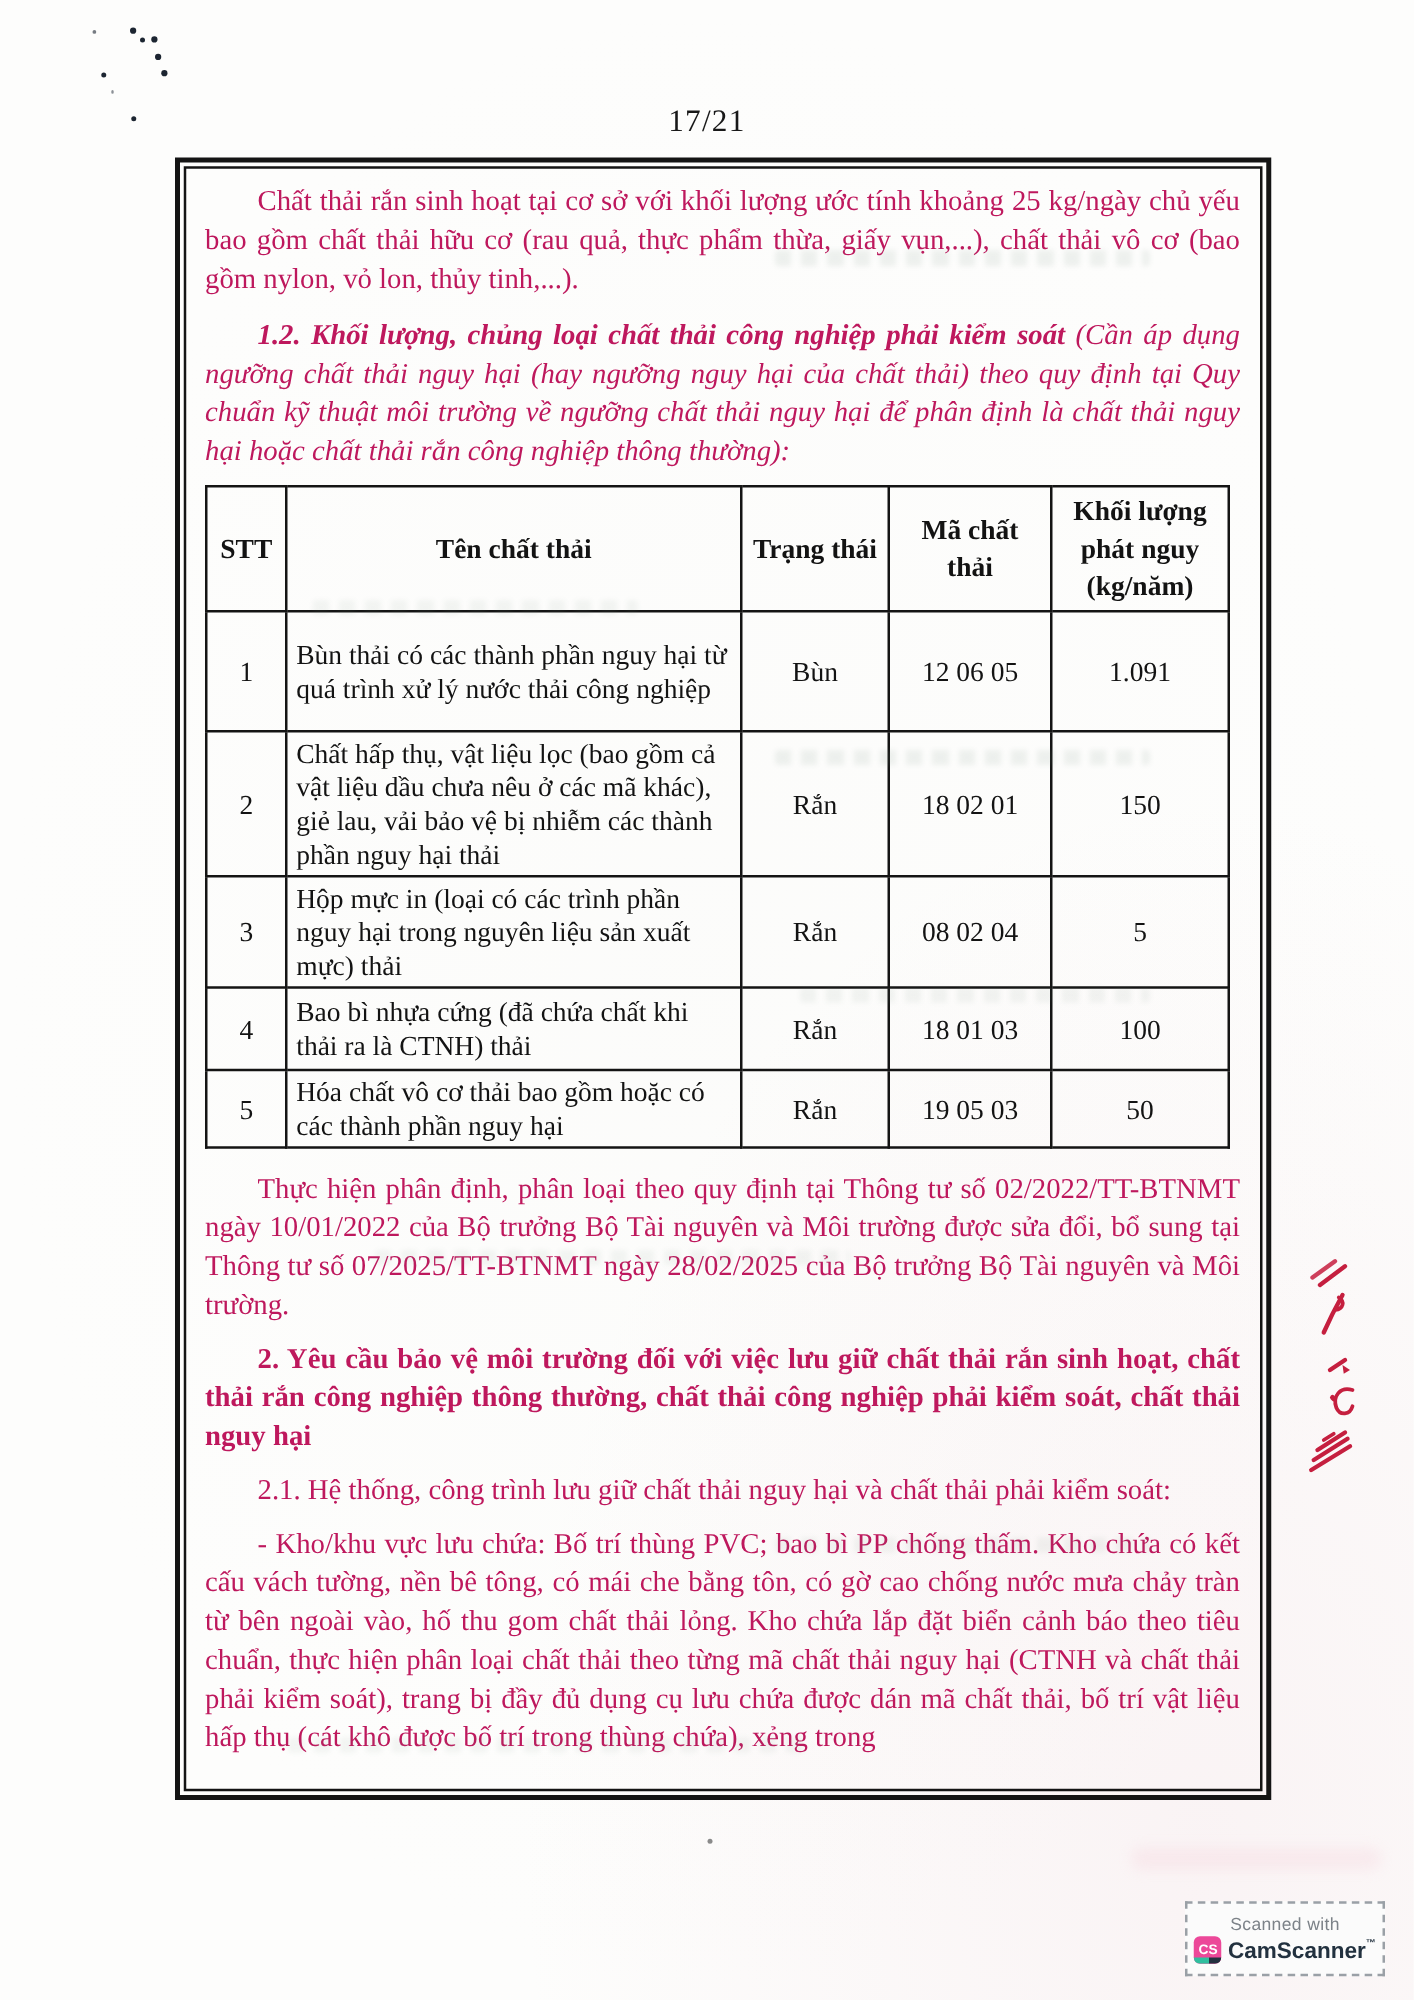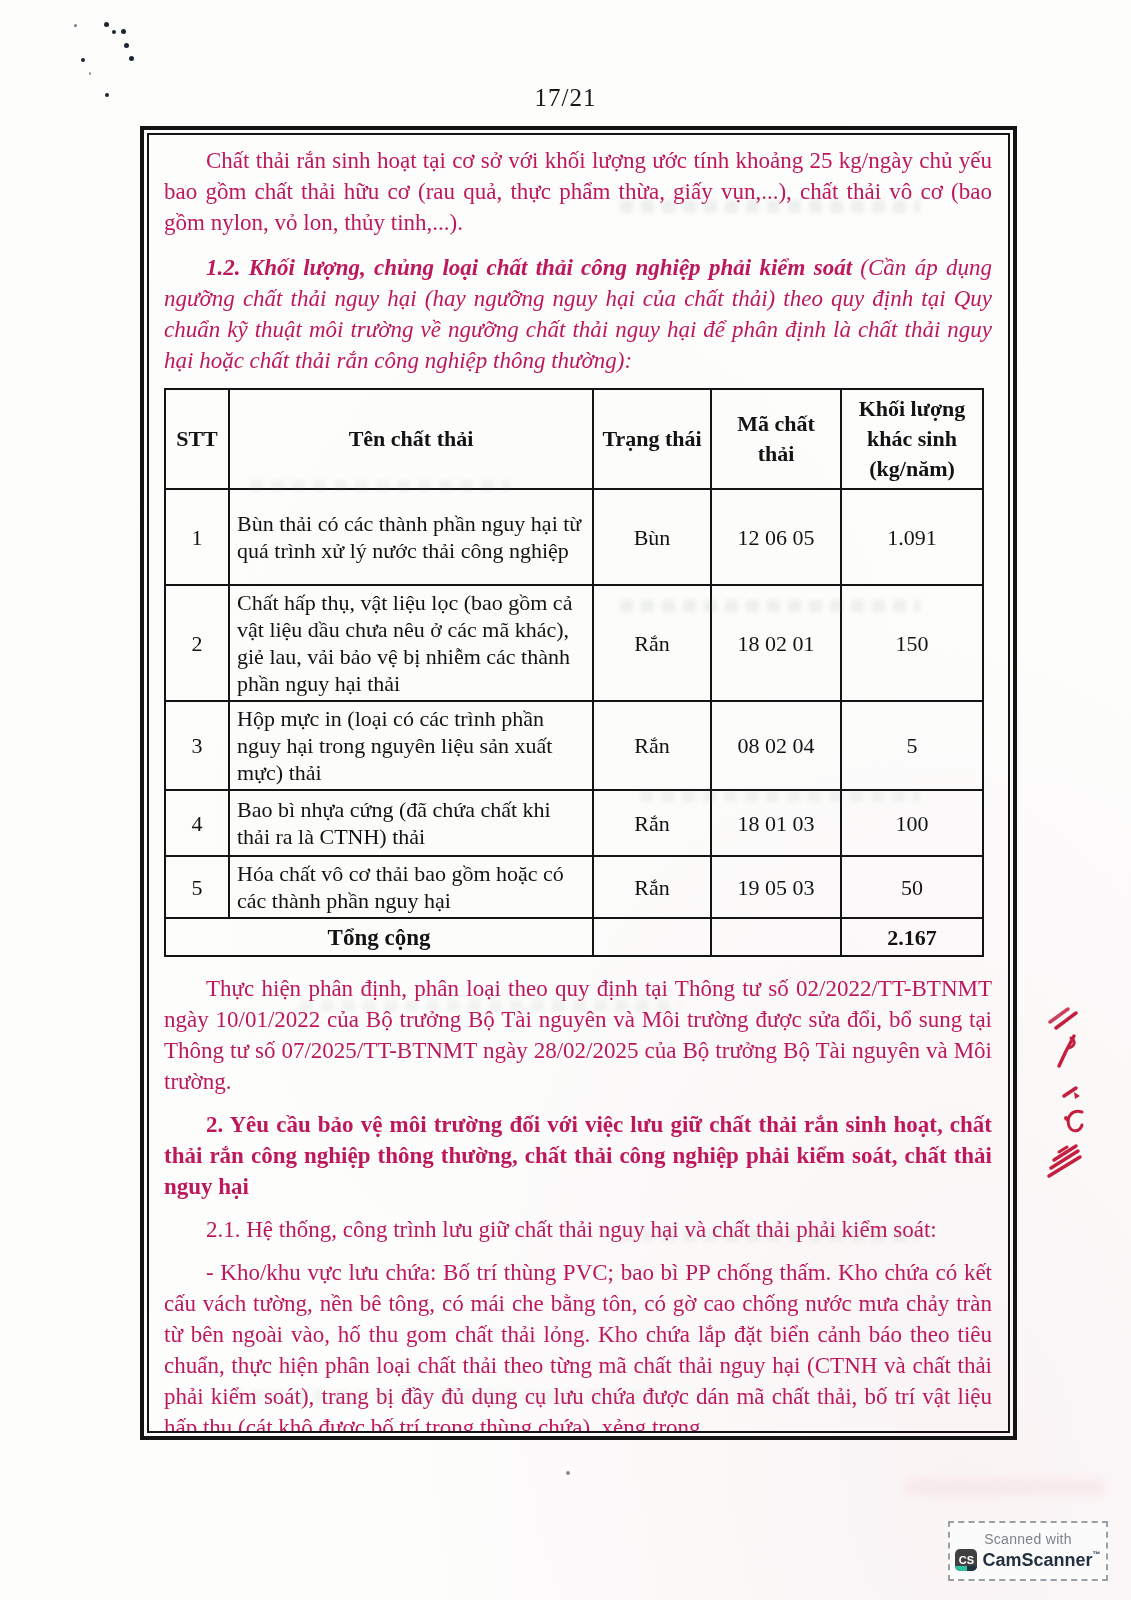--- a/index.html
+++ b/index.html
@@ -76,21 +76,21 @@
   
   .cs-badge{
     position:absolute;left:948px;top:1521px;width:160px;height:60px;
     background:#fbfbfb;border:2px dashed #9aa0a6;box-sizing:border-box;
     display:flex;flex-direction:column;align-items:center;justify-content:center;
     font-family:"Liberation Sans","DejaVu Sans",sans-serif;gap:2px;
   }
   .cs-line1{font-size:14px;color:#7c8288;letter-spacing:.3px;}
   .cs-row{display:flex;align-items:center;gap:5px;}
   .cs-icon{
-    width:22px;height:22px;border-radius:5px;background:#404040;position:relative;
+    width:22px;height:22px;border-radius:5px;background:#ec4899;position:relative;
     display:flex;align-items:center;justify-content:center;overflow:hidden;
   }
   .cs-icon span{color:#fff;font-size:11px;font-weight:bold;position:relative;z-index:2;}
   .cs-icon::after{content:"";position:absolute;left:0;bottom:0;width:100%;height:5px;
     background:linear-gradient(90deg,#30bf9f 55%, #22313f 55%);}
   .cs-brand{font-size:18px;font-weight:bold;color:#22313f;}
   .cs-tm{font-size:8px;color:#22313f;vertical-align:top;}
   .dot-under{position:absolute;left:566px;top:1471px;width:4px;height:4px;border-radius:50%;background:#8a8a8a;}
   .pink-smudge{position:absolute;left:905px;top:1478px;width:200px;height:18px;
     background:#f3c9d4;opacity:.25;filter:blur(5px);border-radius:8px;}
@@ -128,21 +128,21 @@
           <col class="c-state">
           <col class="c-code">
           <col class="c-amt">
       </colgroup>
       <thead>
         <tr>
           <th>STT</th>
           <th>Tên chất thải</th>
           <th>Trạng thái</th>
           <th>Mã chất thải</th>
-          <th>Khối lượng khác sinh (kg/năm)</th>
+          <th>Khối lượng phát nguy (kg/năm)</th>
         </tr>
       </thead>
       <tbody>
         <tr class="r1">
           <td class="ctr">1</td>
           <td class="name">Bùn thải có các thành phần nguy hại từ quá trình xử lý nước thải công nghiệp</td>
           <td class="ctr">Bùn</td>
           <td class="ctr">12 06 05</td>
           <td class="ctr">1.091</td>
         </tr>
@@ -166,26 +166,20 @@
           <td class="ctr">Rắn</td>
           <td class="ctr">18 01 03</td>
           <td class="ctr">100</td>
         </tr>
         <tr class="r5">
           <td class="ctr">5</td>
           <td class="name">Hóa chất vô cơ thải bao gồm hoặc có các thành phần nguy hại</td>
           <td class="ctr">Rắn</td>
           <td class="ctr">19 05 03</td>
           <td class="ctr">50</td>
-        </tr>
-        <tr class="total">
-          <td class="lbl" colspan="2">Tổng cộng</td>
-          <td></td>
-          <td></td>
-          <td class="ctr amt">2.167</td>
         </tr>
       </tbody>
     </table>
 
     <p class="body mb12">Thực hiện phân định, phân loại theo quy định tại Thông tư số 02/2022/TT-BTNMT ngày 10/01/2022 của Bộ trưởng Bộ Tài nguyên và Môi trường được sửa đổi, bổ sung tại Thông tư số 07/2025/TT-BTNMT ngày 28/02/2025 của Bộ trưởng Bộ Tài nguyên và Môi trường.</p>
 
     <p class="body h2">2. Yêu cầu bảo vệ môi trường đối với việc lưu giữ chất thải rắn sinh hoạt, chất thải rắn công nghiệp thông thường, chất thải công nghiệp phải kiểm soát, chất thải nguy hại</p>
 
     <p class="body mb12">2.1. Hệ thống, công trình lưu giữ chất thải nguy hại và chất thải phải kiểm soát:</p>
 

